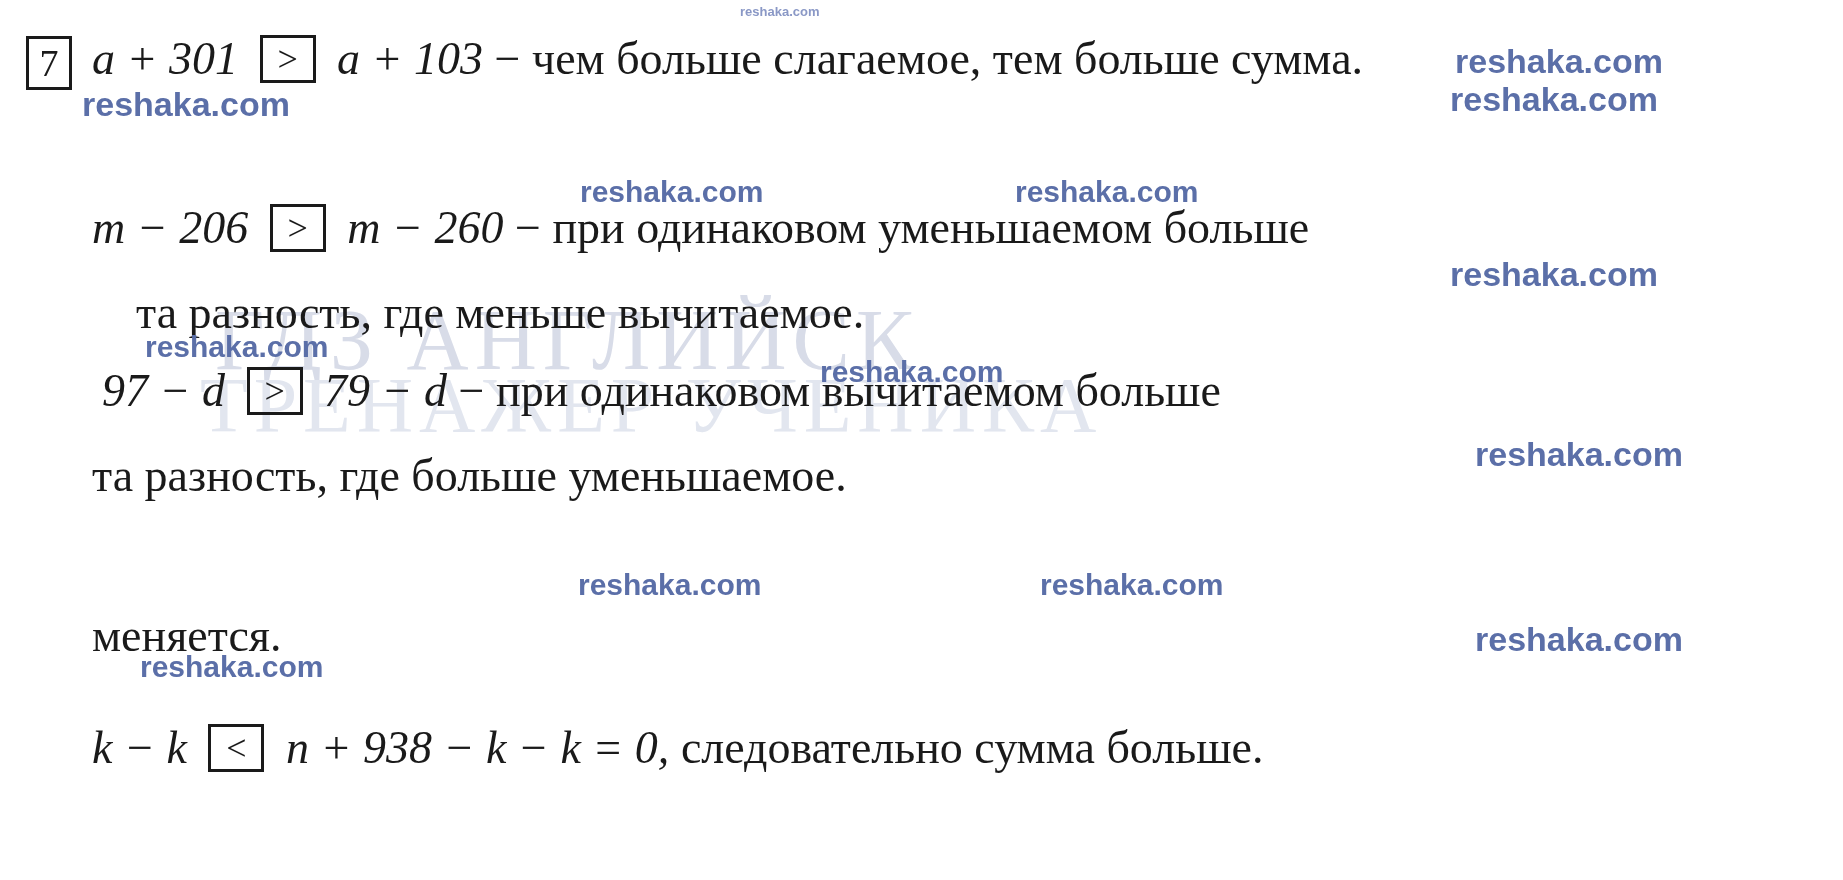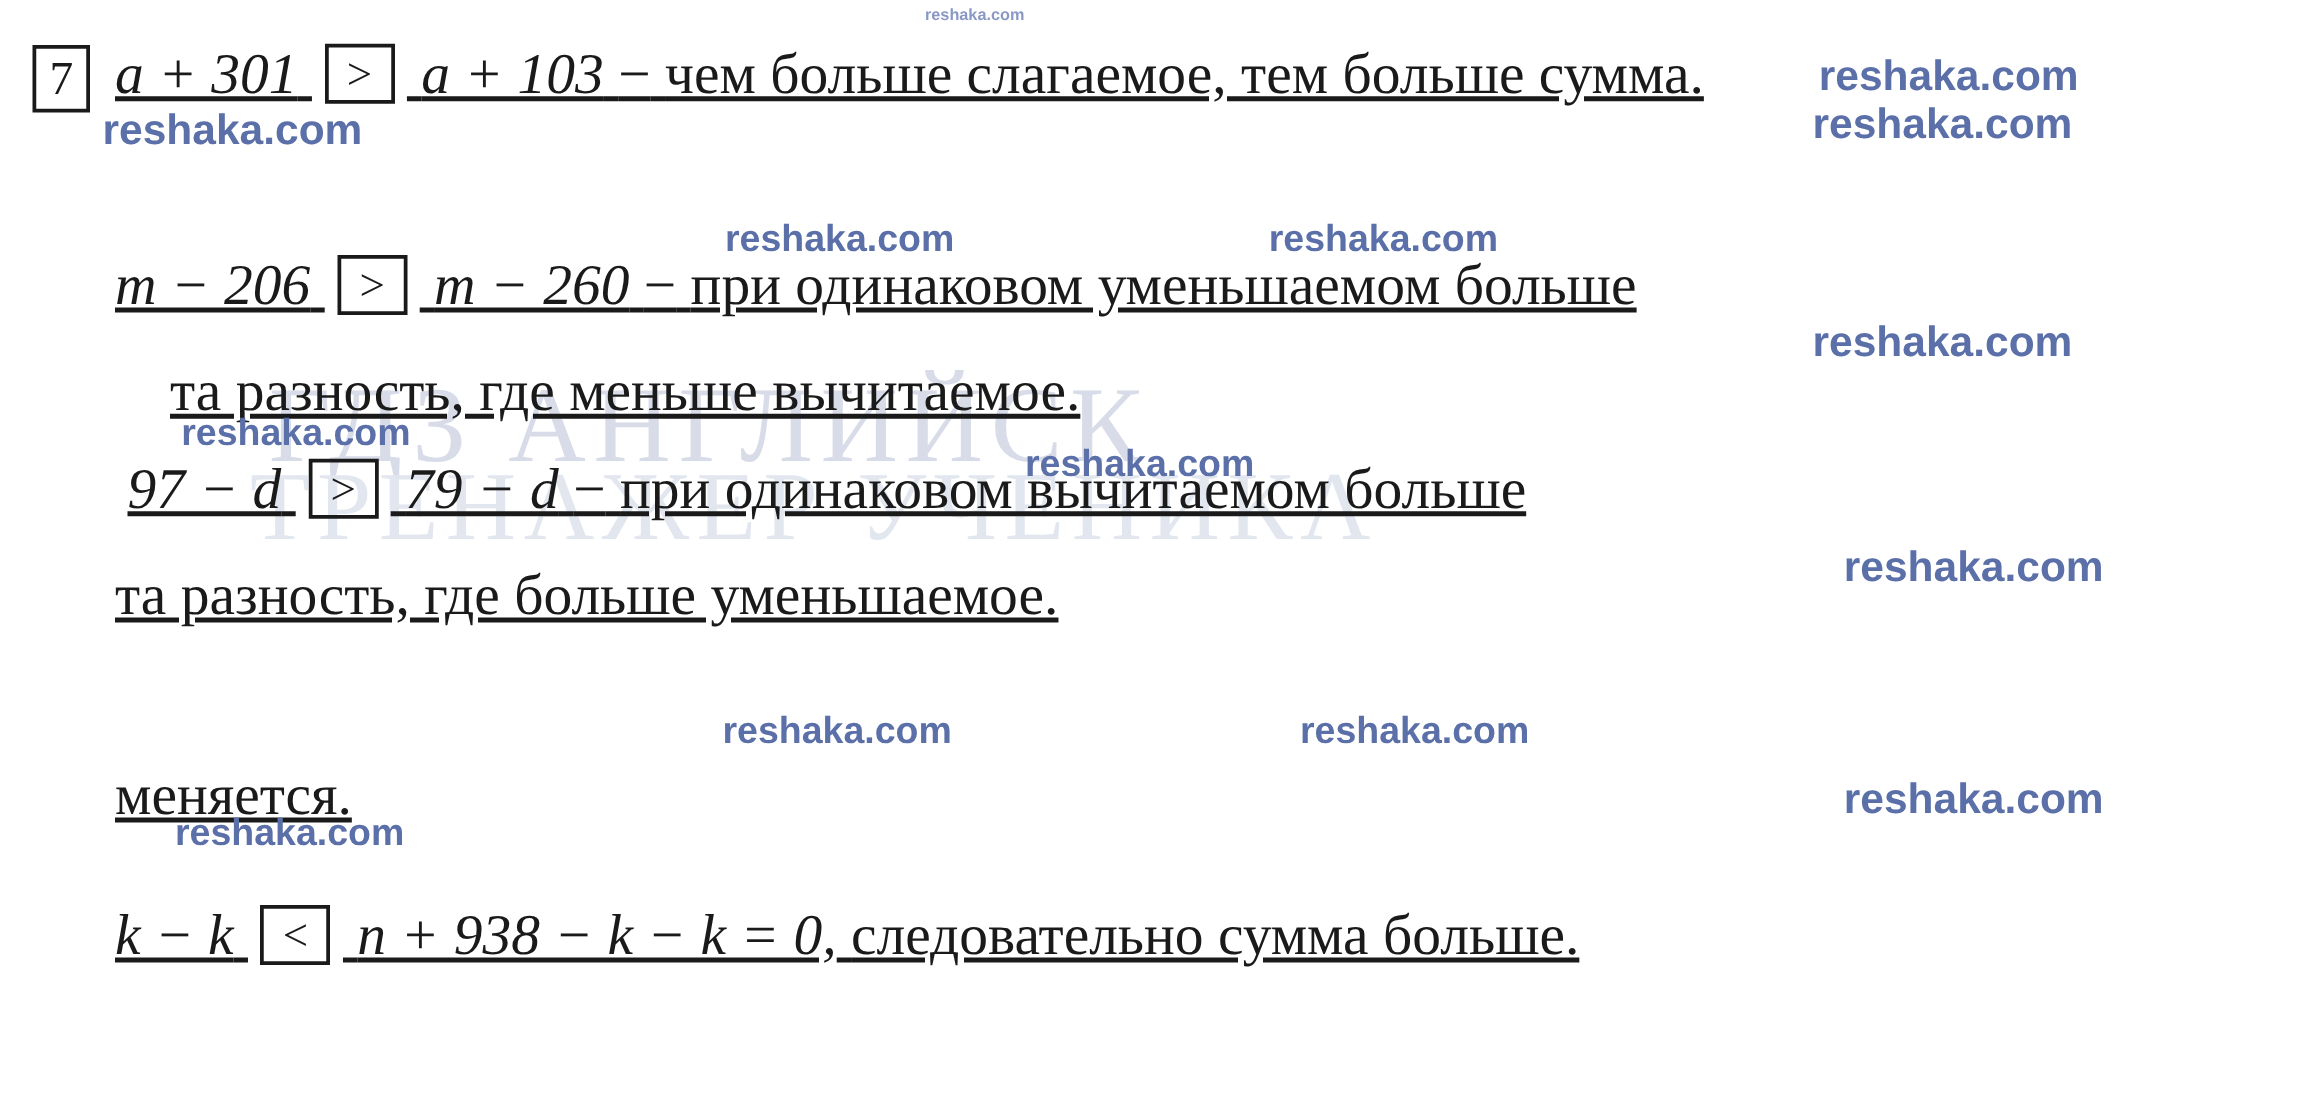--- a/index.html
+++ b/index.html
@@ -46,21 +46,20 @@
     font-size: 86px;
     letter-spacing: 6px;
   }
 
   
   .line {
     position: absolute;
     white-space: nowrap;
     font-size: 46px;
     line-height: 1;
-    text-decoration: underline;
   }
   .it {
     font-style: italic;
     font-family: "Liberation Serif", serif;
   }
 
   
   .tasknum {
     position: absolute;
     left: 26px;

